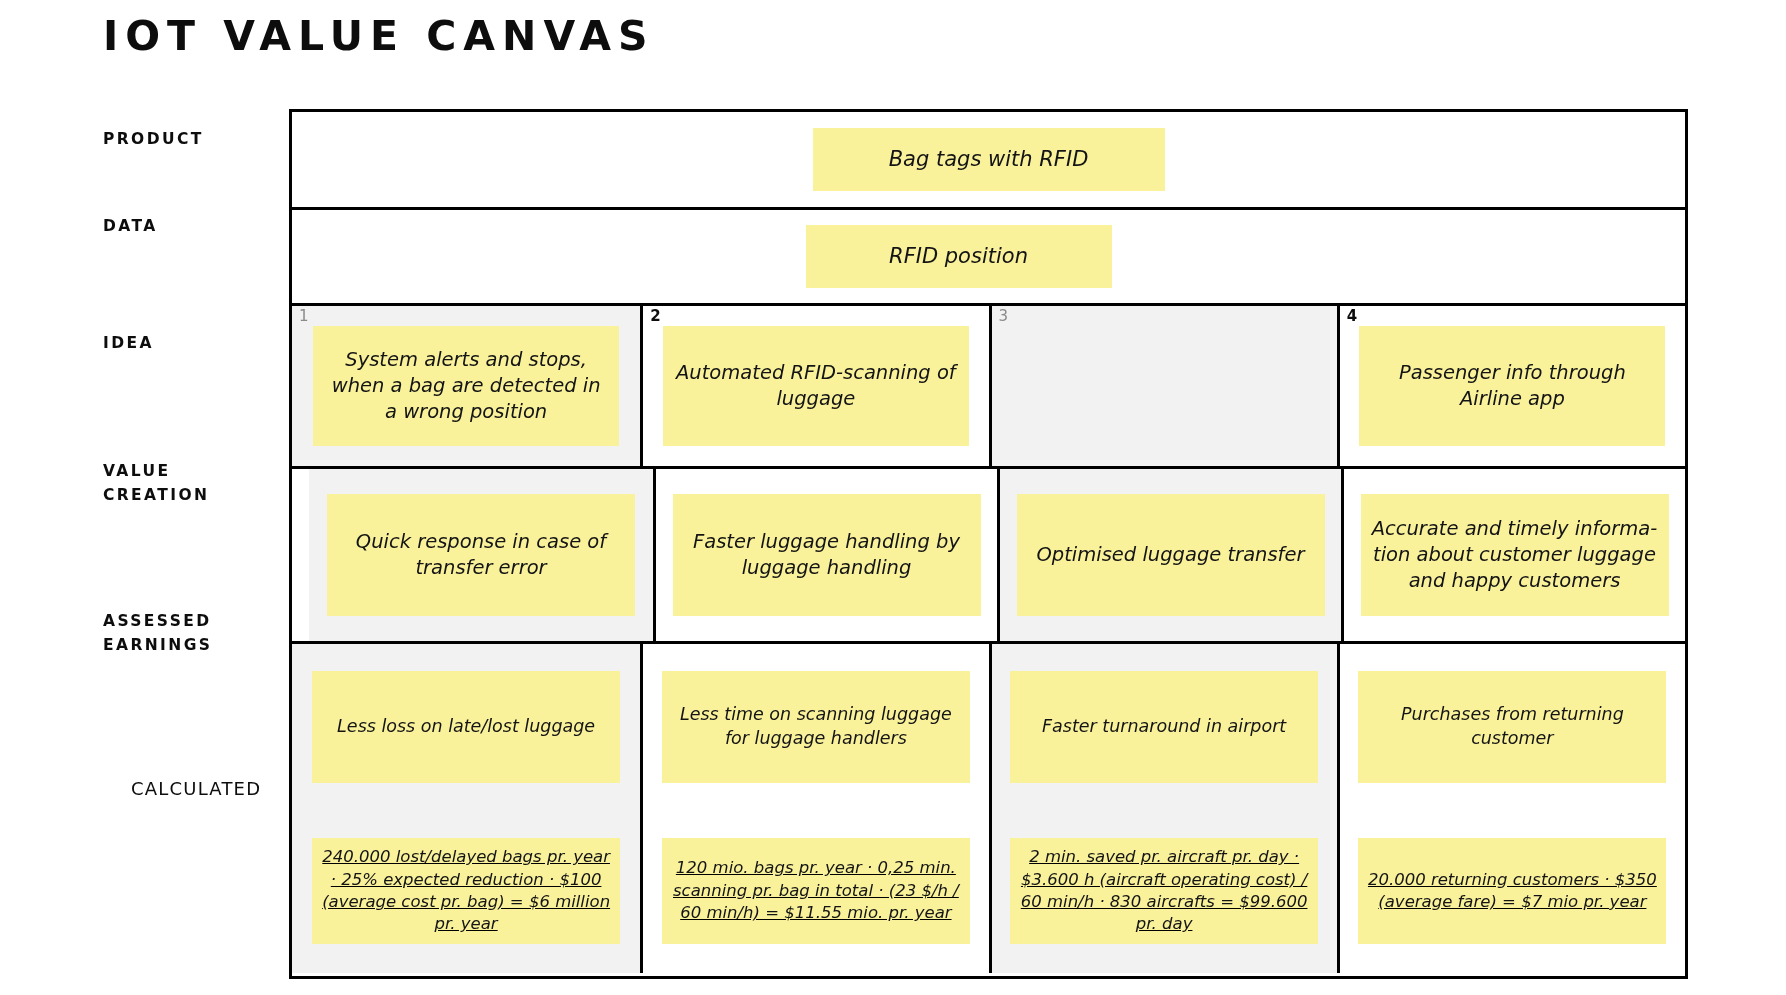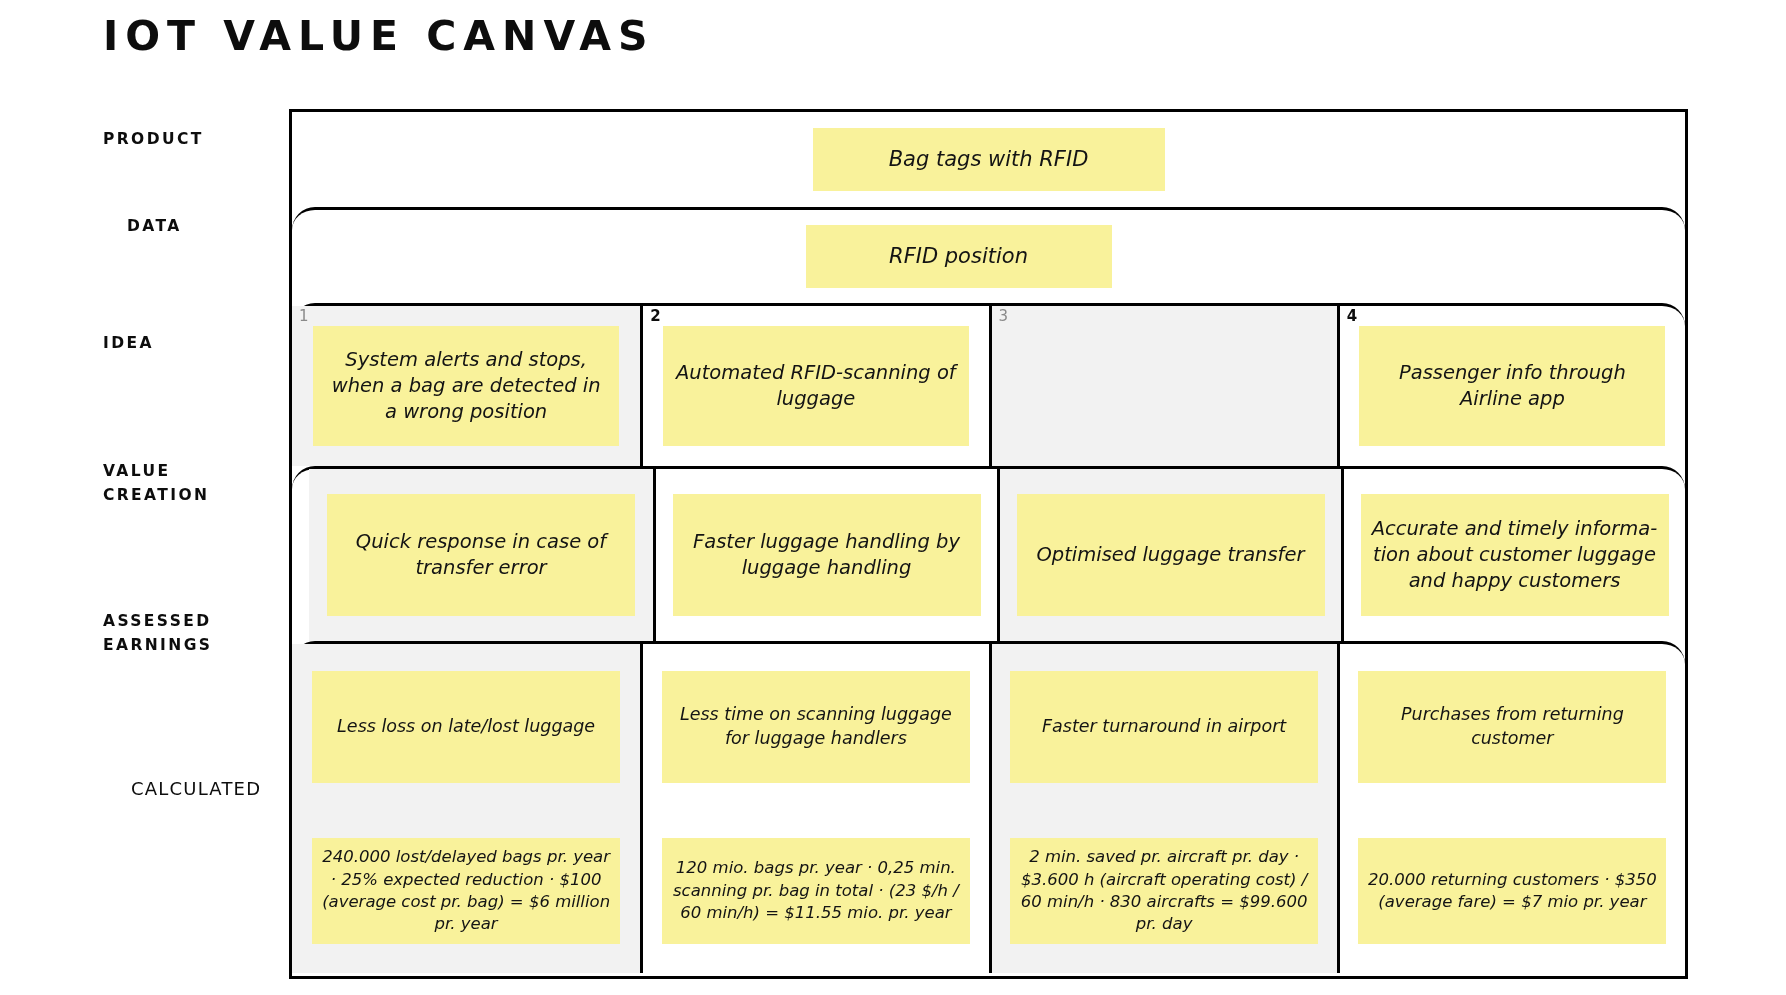--- a/index.html
+++ b/index.html
@@ -66,21 +66,20 @@
     width: 1399px;
     height: 870px;
     border: 3px solid #000000;
     background: #ffffff;
   }
 
   .band {
     position: relative;
     width: 100%;
     display: flex;
-    border-radius: 23px;
   }
   .band + .band { border-top: 3px solid #000000; }
 
   .band-product { height: 95px; }
   .band-data    { height: 96px; }
   .band-idea    { height: 163px; }
   .band-value   { height: 175px; padding-left: 17px; }
   .band-earn    { height: 168px; }
   .band-calc    { height: 164px; }
 
@@ -183,21 +182,21 @@
 </style>
 </head>
 <body>
 
 <div class="page">
 
   <div class="canvas-title">IOT VALUE CANVAS</div>
 
   <div class="row-labels">
     <div class="row-label" style="top:18px;">PRODUCT</div>
-    <div class="row-label" style="top:105px;margin-left:24px;">DATA</div>
+    <div class="row-label" style="top:105px;">DATA</div>
     <div class="row-label" style="top:222px;">IDEA</div>
     <div class="row-label" style="top:350px;">
       <div>VALUE</div>
       <div>CREATION</div>
     </div>
     <div class="row-label" style="top:500px;">
       <div>ASSESSED</div>
       <div>EARNINGS</div>
     </div>
     <div class="row-label light" style="top:665px;margin-left:28px;">CALCULATED</div>
@@ -258,21 +257,21 @@
         <div class="note note-earn">Less time on scanning luggage for luggage handlers</div>
       </div>
       <div class="col shaded">
         <div class="note note-earn">Faster turnaround in airport</div>
       </div>
       <div class="col">
         <div class="note note-earn">Purchases from returning customer</div>
       </div>
     </div>
 
-    <div class="band band-calc band-cols" style="border-top:none;">
+    <div class="band band-calc band-cols" style="border-top:none;text-decoration:underline;">
       <div class="col shaded">
         <div class="note note-calc">240.000 lost/delayed bags pr. year · 25% expected reduction · $100 (average cost pr. bag) = $6 million pr. year</div>
       </div>
       <div class="col">
         <div class="note note-calc">120 mio. bags pr. year · 0,25 min. scanning pr. bag in total ·   (23 $/h / 60 min/h) = $11.55 mio. pr. year</div>
       </div>
       <div class="col shaded">
         <div class="note note-calc">2 min. saved pr. aircraft pr. day ·   $3.600 h (aircraft operating cost) / 60 min/h · 830 aircrafts = $99.600 pr. day</div>
       </div>
       <div class="col">

